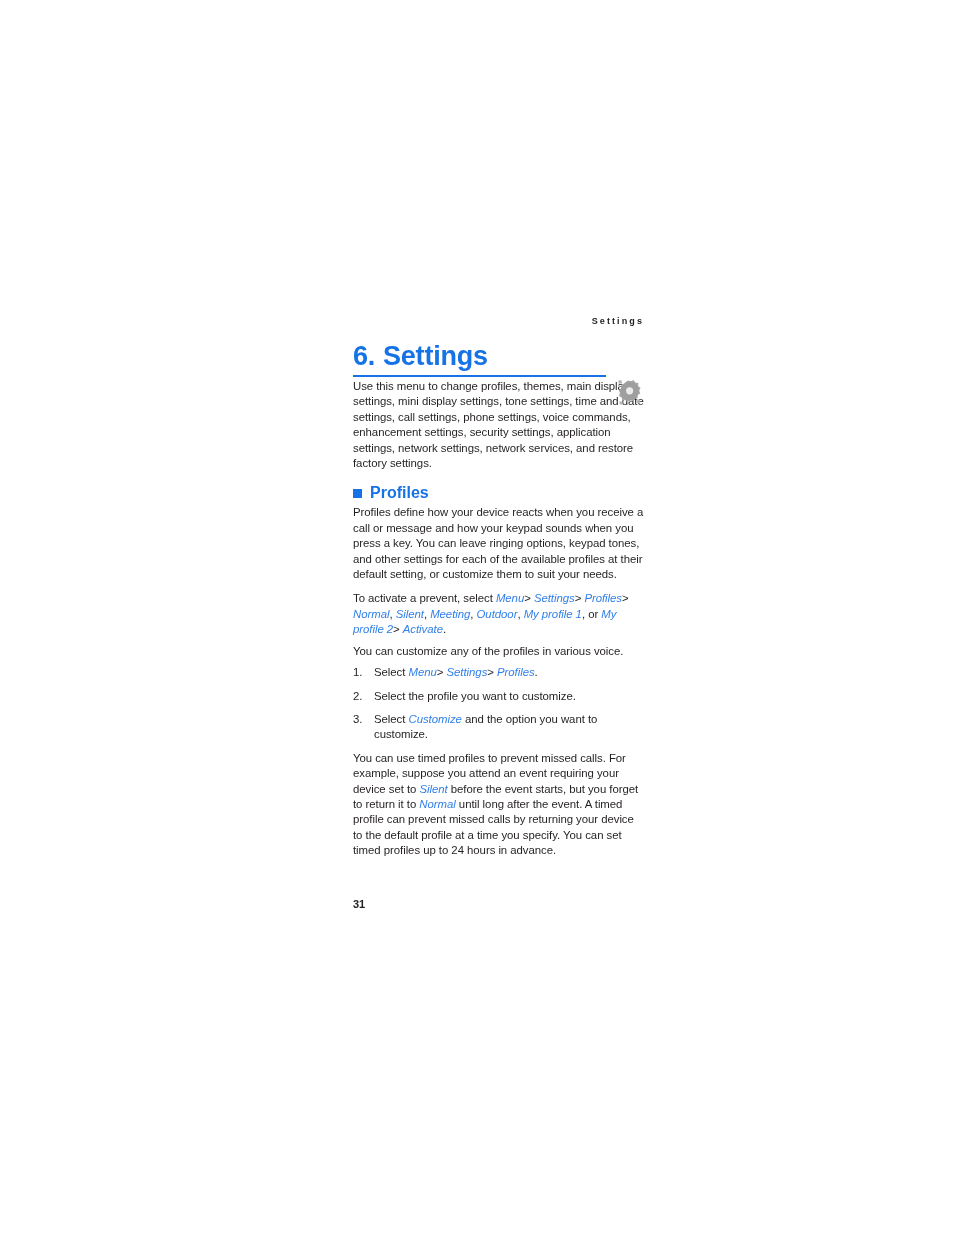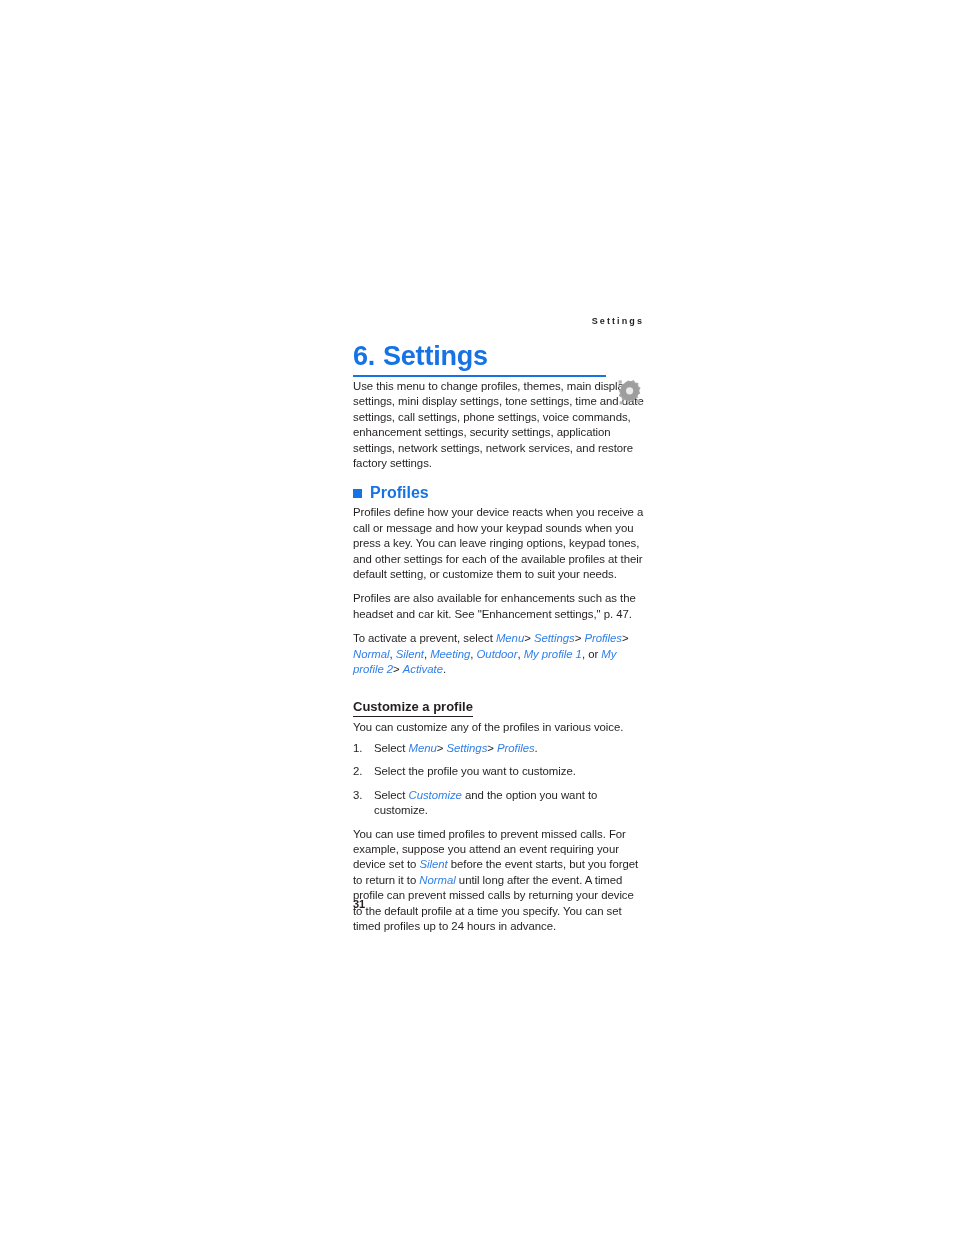--- a/index.html
+++ b/index.html
@@ -204,39 +204,35 @@
 
     <p class="body intro">Use this menu to change profiles, themes, main display settings, mini display settings, tone settings, time and date settings, call settings, phone settings, voice commands, enhancement settings, security settings, application settings, network settings, network services, and restore factory settings.</p>
 
     <div class="section-head">
       <span class="bullet-square"></span>
       <span>Profiles</span>
     </div>
 
     <p class="body">Profiles define how your device reacts when you receive a call or message and how your keypad sounds when you press a key. You can leave ringing options, keypad tones, and other settings for each of the available profiles at their default setting, or customize them to suit your needs.</p>
 
-    <p class="body">Profiles are also available for enhancements such as the headset and car kit. See "Enhancement settings," p. 47.</p>
 
     <p class="body tight">
       <span>To activate a prevent, select</span>
       <span class="ui">Menu</span><span class="sep">&gt;</span>
       <span class="ui">Settings</span><span class="sep">&gt;</span>
       <span class="ui">Profiles</span><span class="sep">&gt;</span>
       <span class="ui">Normal</span><span class="sep">,</span>
       <span class="ui">Silent</span><span class="sep">,</span>
       <span class="ui">Meeting</span><span class="sep">,</span>
       <span class="ui">Outdoor</span><span class="sep">,</span>
       <span class="ui">My profile 1</span><span class="sep">, or</span>
       <span class="ui">My profile 2</span><span class="sep">&gt;</span>
       <span class="ui">Activate</span><span class="sep">.</span>
     </p>
 
-    <span class="sub-head-wrap">
-      <span class="sub-head">Customize a profile</span>
-    </span>
 
     <p class="body tight">You can customize any of the profiles in various voice.</p>
 
     <ol class="steps">
       <li>
         <span class="step-num">1.</span>
         <span>Select</span>
         <span class="ui">Menu</span><span class="sep">&gt;</span>
         <span class="ui">Settings</span><span class="sep">&gt;</span>
         <span class="ui">Profiles</span><span class="sep">.</span>

